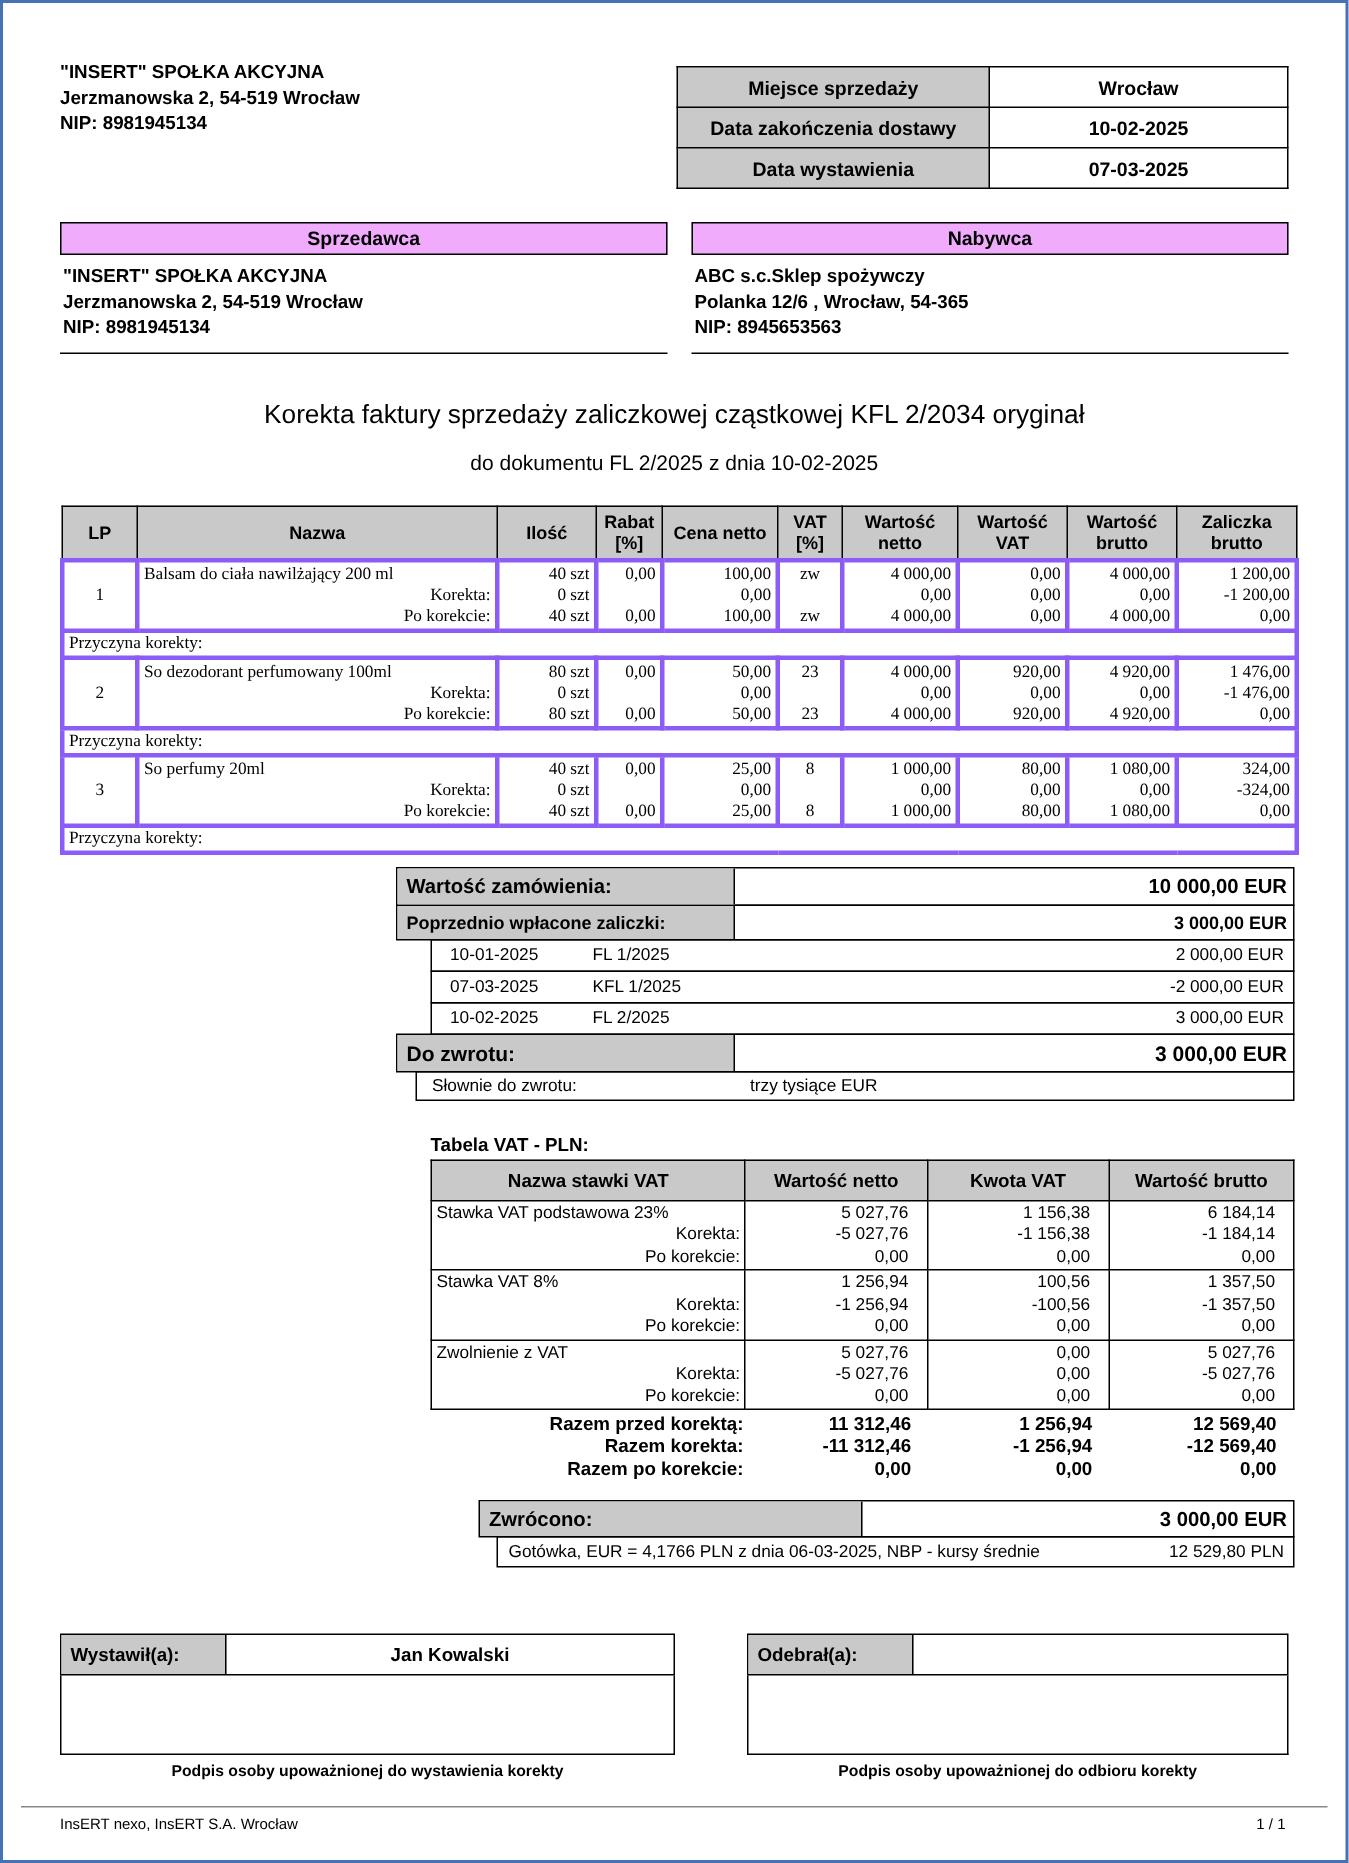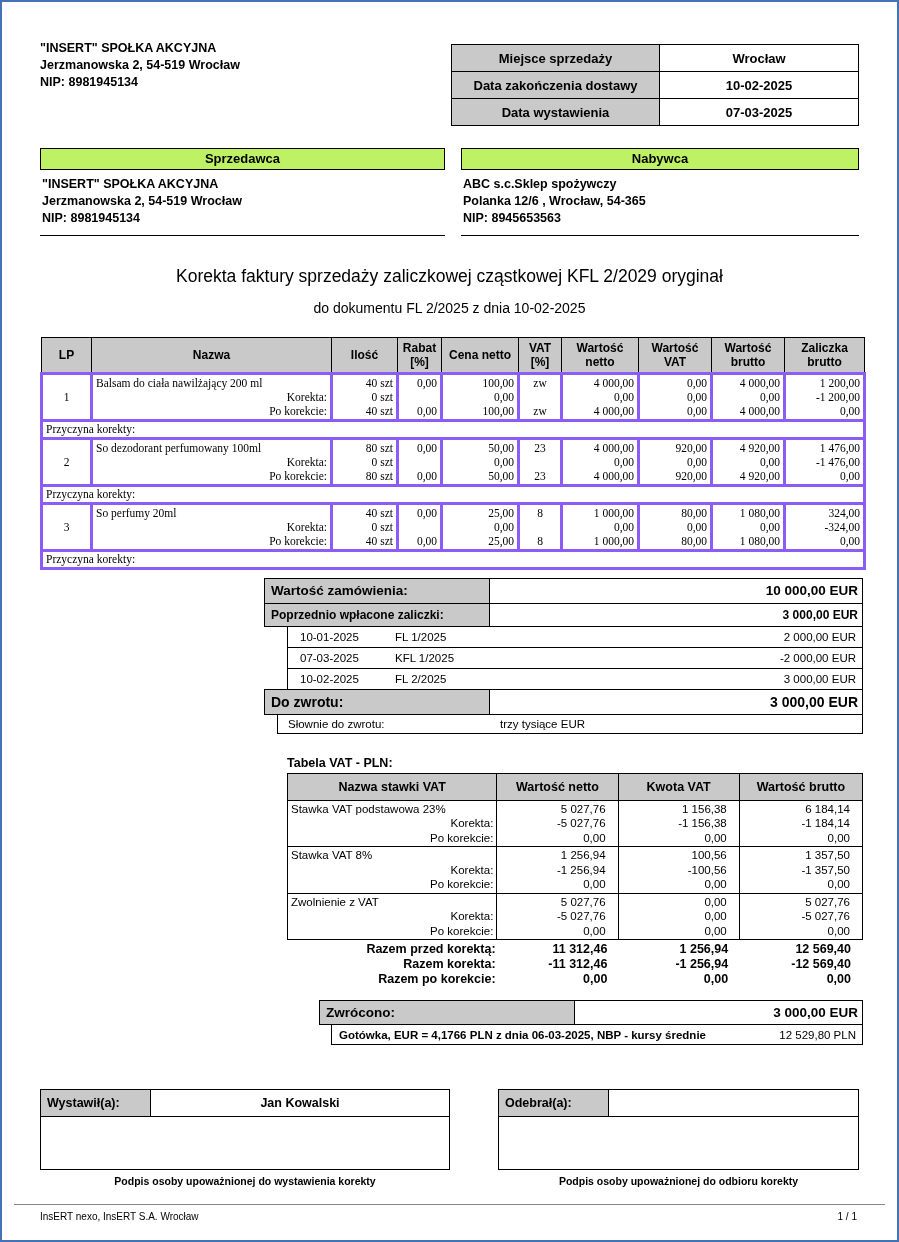--- a/index.html
+++ b/index.html
@@ -19,21 +19,21 @@
   .top{display:flex;justify-content:space-between;margin-top:38px;}
   .company{font-weight:bold;font-size:12.5px;line-height:1.35;}
   .info-table{border-collapse:collapse;width:408px;margin-top:4px;}
   .info-table td{border:1px solid #000;height:24px;text-align:center;font-weight:bold;font-size:13px;}
   .info-table .lbl{background:#c9c9c9;width:205px;}
 
   
   .parties{display:flex;justify-content:space-between;margin-top:22px;}
   .party{width:410px;}
   .party:last-child{width:403px;margin-left:16px;}
-  .party-head{border:1px solid #000;background:#bef264;text-align:center;font-weight:bold;font-size:13px;height:20px;line-height:20px;}
+  .party-head{border:1px solid #000;background:#f0abfc;text-align:center;font-weight:bold;font-size:13px;height:20px;line-height:20px;}
   .party-body{font-weight:bold;font-size:12.5px;line-height:1.35;padding:6px 2px 8px 2px;border-bottom:1px solid #000;}
 
   
   .doc-title{text-align:center;font-size:17.5px;margin-top:30px;}
   .doc-subtitle{text-align:center;font-size:14px;margin-top:13px;}
 
   
   .items{border-collapse:collapse;table-layout:fixed;width:823px;margin-top:21px;}
   .items th{border:1px solid #000;background:#c9c9c9;font-weight:bold;font-size:12px;text-align:center;padding:3px 1px;white-space:pre-line;line-height:14px;}
   .items td{border:3px solid #8b5cf6;font-size:11.5px;vertical-align:top;padding:1px 3px;font-family:Liberation Serif, serif;}
@@ -79,21 +79,21 @@
   .vt-row .t-lbl{width:209px;text-align:right;padding-right:3px;}
   .vt-row .t-v1{width:121px;text-align:right;padding-right:12px;box-sizing:border-box;}
   .vt-row .t-v2{width:121px;text-align:right;padding-right:12px;box-sizing:border-box;}
   .vt-row .t-v3{width:123px;text-align:right;padding-right:12px;box-sizing:border-box;}
 
   
   .returned{margin-left:279px;width:544px;margin-top:13px;}
   .row-returned{height:25px;font-size:13.5px;}
   .row-returned .lbl{width:255px;}
   .ret-detail{margin-left:12px;width:532px;display:flex;border:1px solid #000;box-sizing:border-box;height:21px;align-items:center;font-size:11.5px;margin-top:-1px;}
-  .ret-detail .rd-txt{flex:1;padding-left:7px;font-weight:bold;}
+  .ret-detail .rd-txt{flex:1;padding-left:7px;}
   .ret-detail .rd-val{text-align:right;padding-right:6px;}
 
   
   .signs{display:flex;justify-content:space-between;margin-top:44px;}
   .sign{width:410px;}
   .sign:last-child{width:361px;}
   .sign-head{display:flex;border:1px solid #000;box-sizing:border-box;height:28px;align-items:center;}
   .sign-head .lbl{background:#c9c9c9;border-right:1px solid #000;width:110px;font-weight:bold;font-size:12.5px;padding:0 6px;align-self:stretch;display:flex;align-items:center;box-sizing:border-box;}
   .sign-head .who{flex:1;text-align:center;font-weight:bold;font-size:12.5px;}
   .sign-box{border:1px solid #000;border-top:none;height:52px;}
@@ -145,21 +145,21 @@
     <div class="party">
       <div class="party-head">Nabywca</div>
       <div class="party-body">
         <div>ABC s.c.Sklep spożywczy</div>
         <div>Polanka  12/6 , Wrocław, 54-365</div>
         <div>NIP: 8945653563</div>
       </div>
     </div>
   </div>
 
-  <div class="doc-title">Korekta faktury sprzedaży zaliczkowej cząstkowej KFL 2/2029 oryginał</div>
+  <div class="doc-title">Korekta faktury sprzedaży zaliczkowej cząstkowej KFL 2/2034 oryginał</div>
   <div class="doc-subtitle">do dokumentu FL 2/2025 z dnia 10-02-2025</div>
 
   <table class="items">
     <colgroup>
       <col style="width:50px">
         <col style="width:240px">
         <col style="width:66px">
         <col style="width:44px">
         <col style="width:77px">
       <col style="width:43px">

